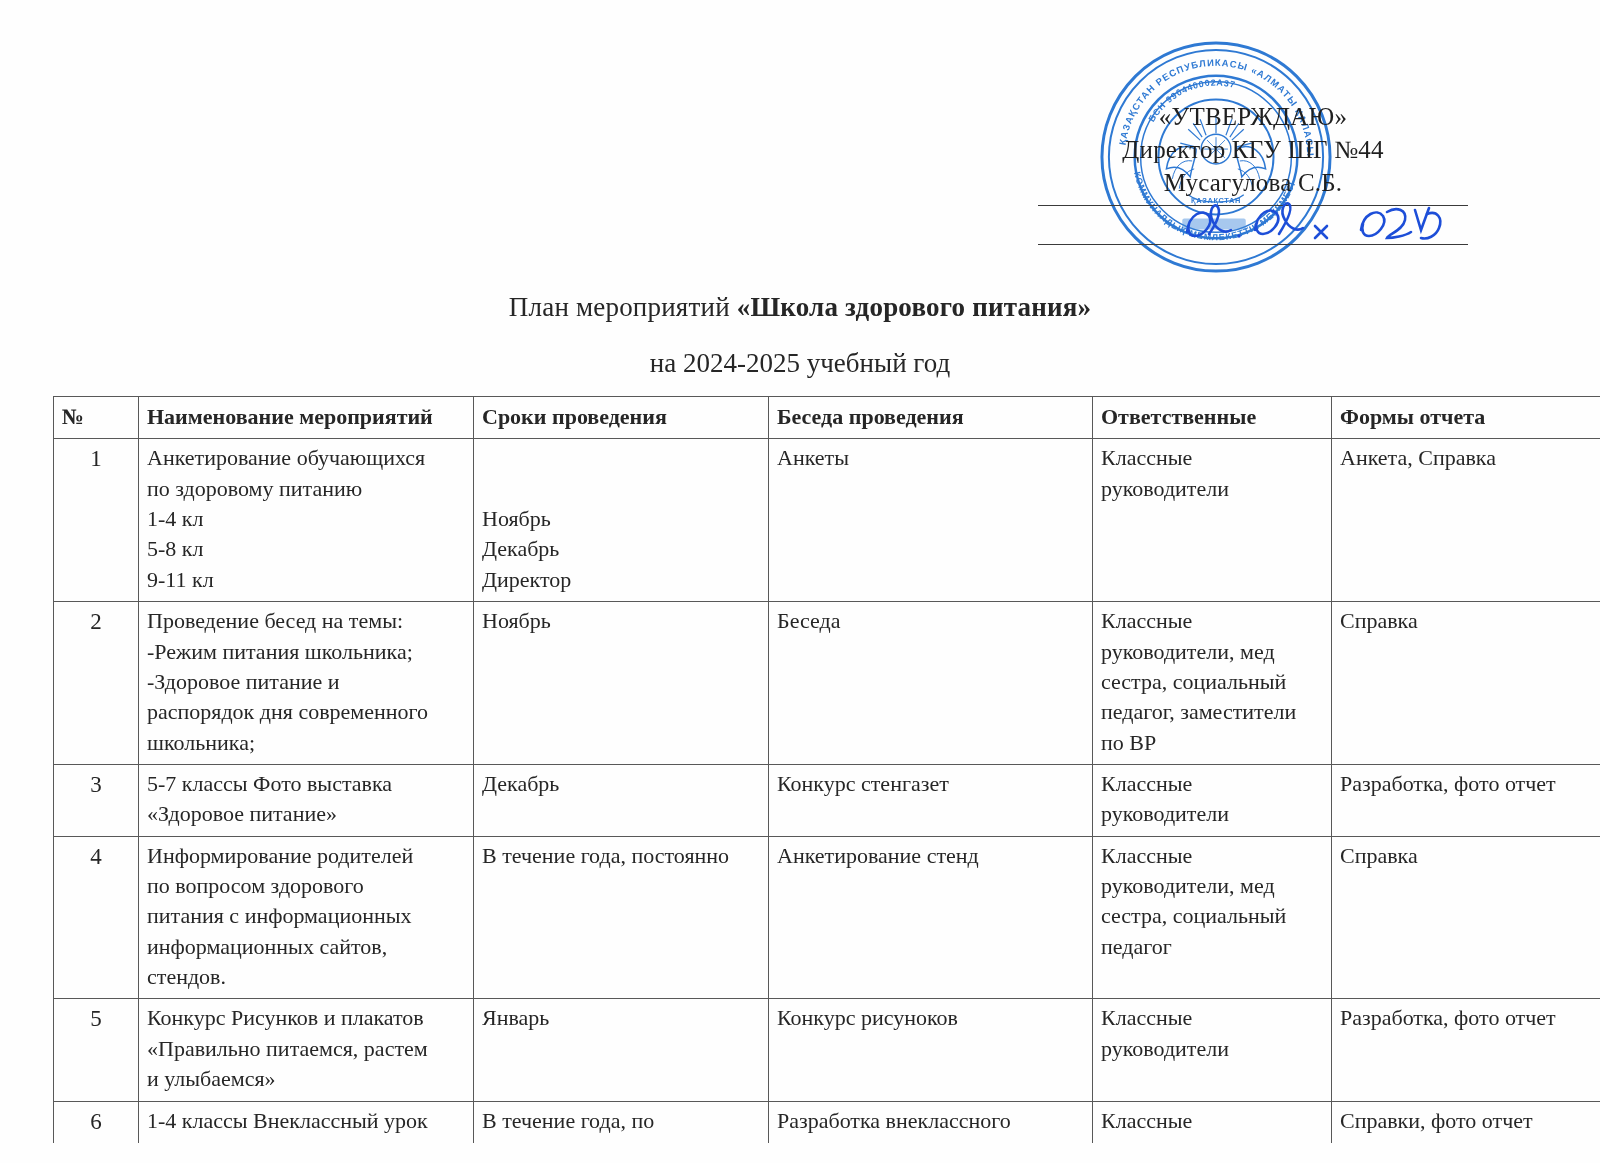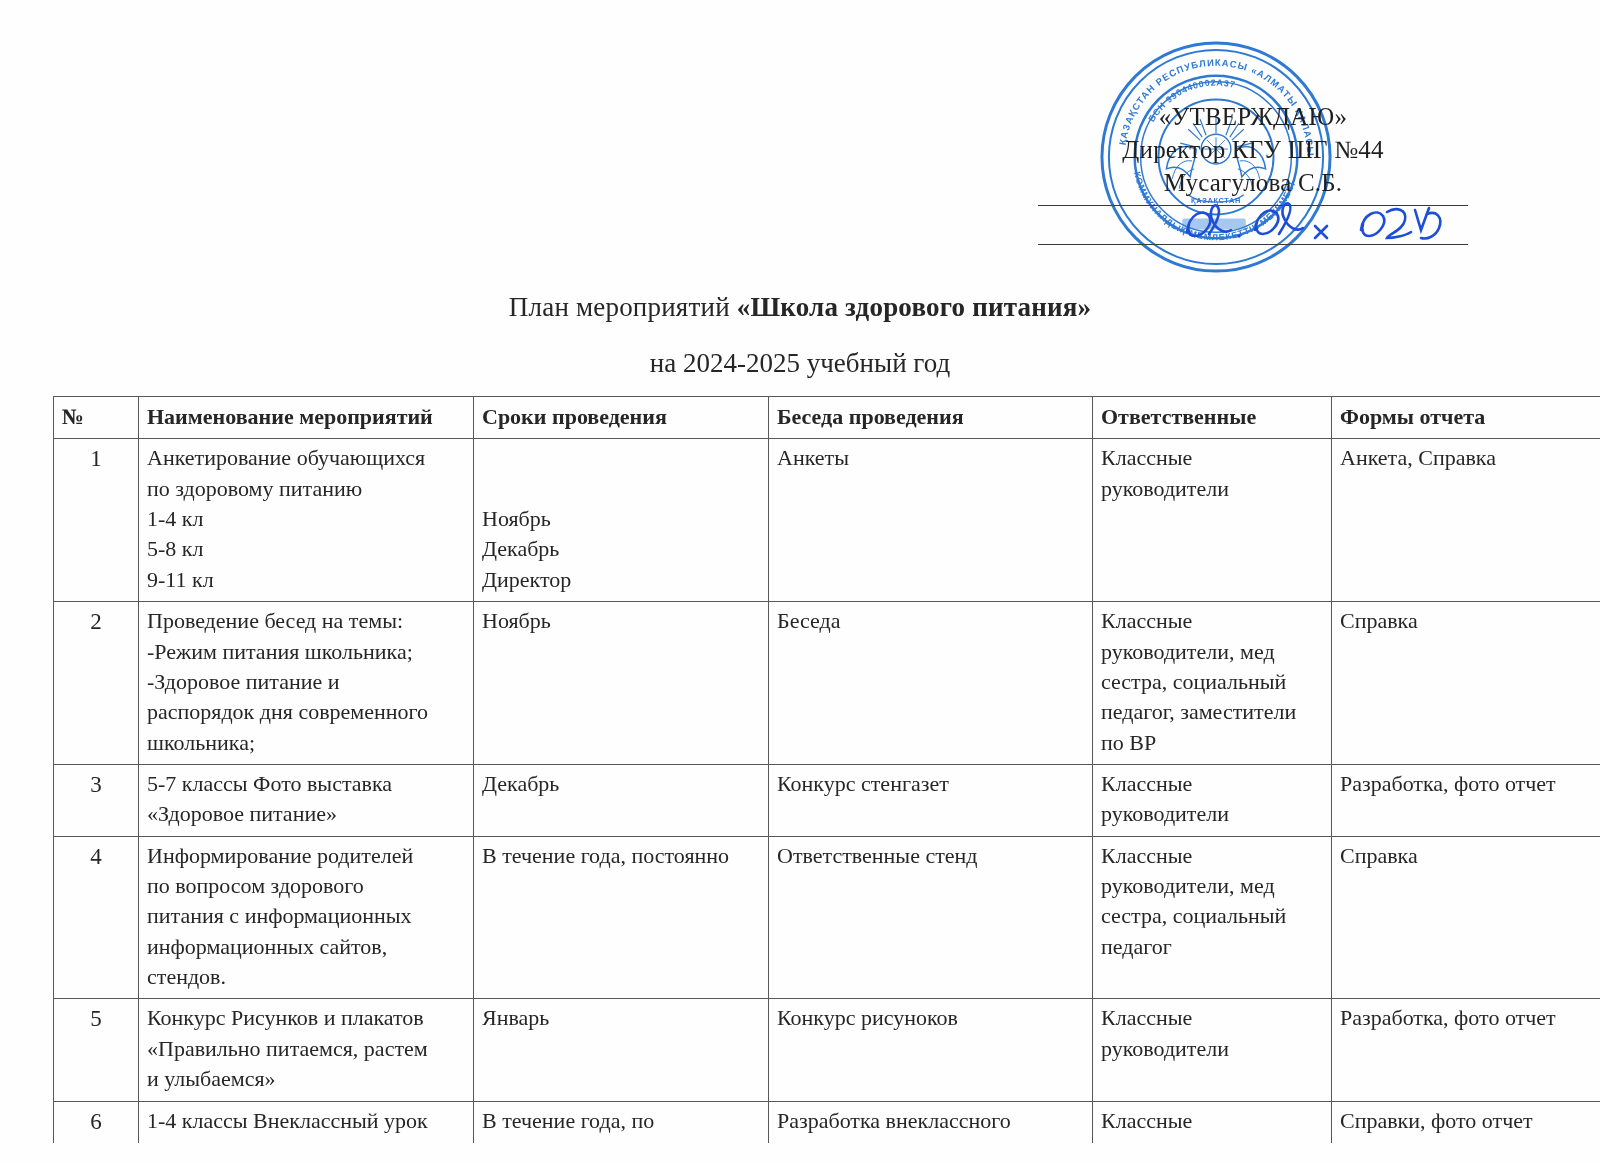--- a/index.html
+++ b/index.html
@@ -390,21 +390,21 @@
                 <span>стендов.</span>
               </span>
             </td>
             <td class="col-dates">
               <span class="cell-lines">
                 <span>В течение года, постоянно</span>
               </span>
             </td>
             <td class="col-forms">
               <span class="cell-lines">
-                <span>Ответственные стенд</span>
+                <span>Анкетирование стенд</span>
               </span>
             </td>
             <td class="col-resp">
               <span class="cell-lines">
                 <span>Классные</span>
                 <span>руководители, мед</span>
                 <span>сестра, социальный</span>
                 <span>педагог</span>
               </span>
             </td>

